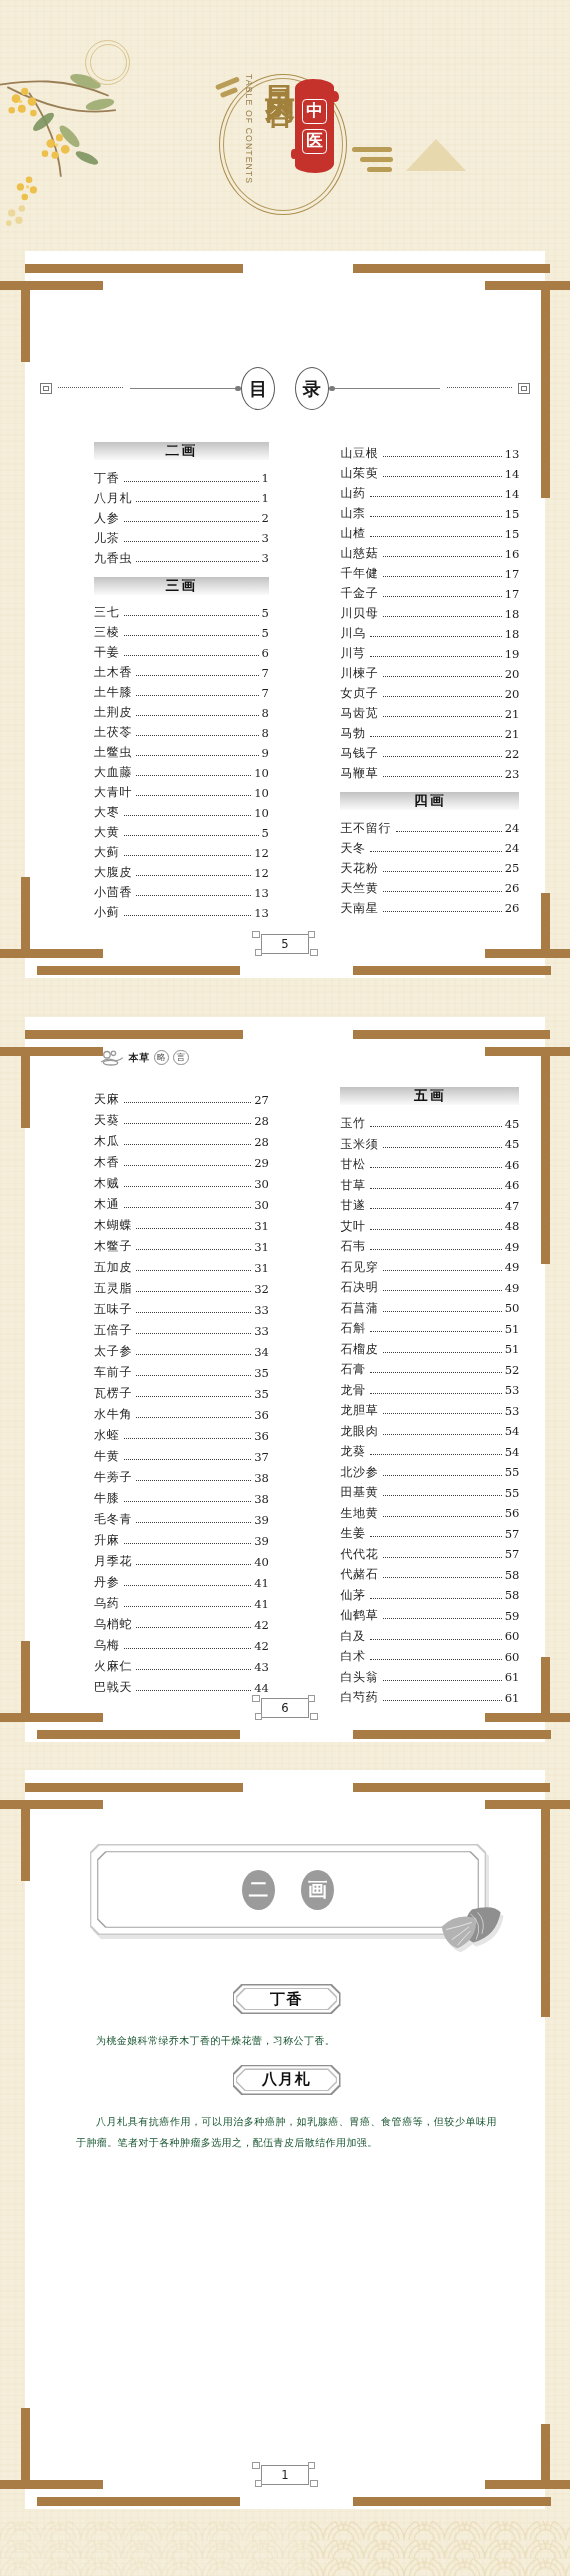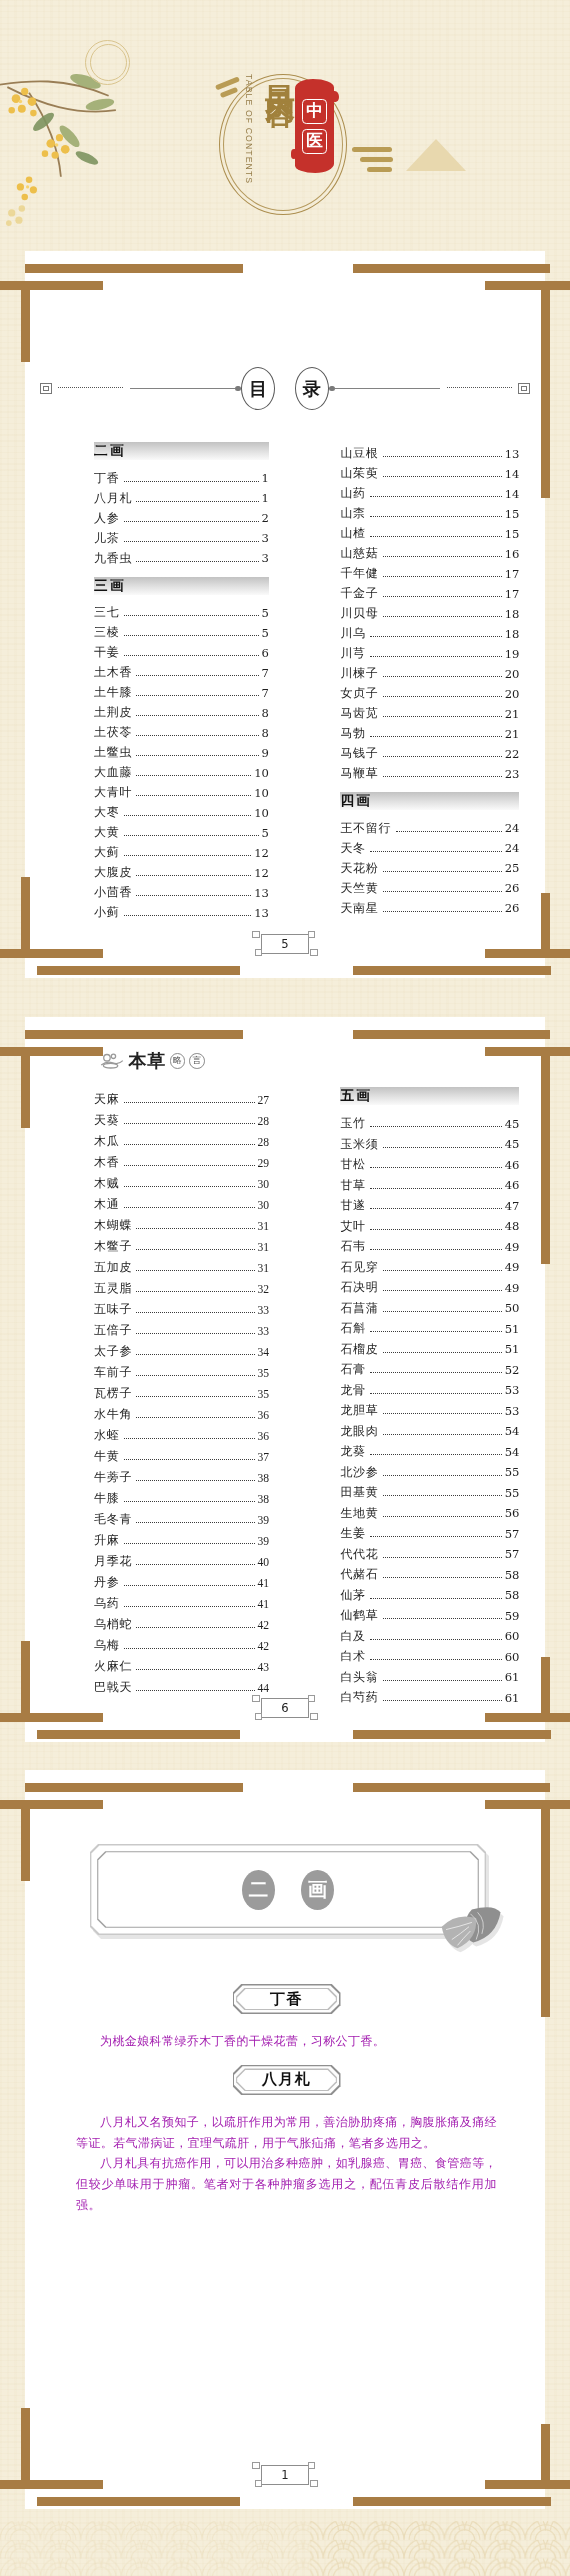--- a/index.html
+++ b/index.html
@@ -55,43 +55,43 @@
   .tline{width:105px;height:1.4px;background:#828282;position:relative;}
   .tline.dr::after{content:"";position:absolute;right:-5.8px;top:-2.2px;width:5.8px;height:5.8px;border-radius:50%;background:#7a7a7a;}
   .tline.dl::after{content:"";position:absolute;left:-5.8px;top:-2.2px;width:5.8px;height:5.8px;border-radius:50%;background:#7a7a7a;}
   .tcirc{width:32px;height:41px;border:1.1px solid #5a5a5a;border-radius:50%;display:flex;align-items:center;justify-content:center;
     font-size:18px;font-weight:bold;color:#1a1a1a;}
   .tcirc+.tcirc{margin-left:13px;}
   
   .toc-cols{position:absolute;left:69px;display:flex;gap:27.4px;}
   .col-l{width:175px;}
   .col-r{width:179px;margin-left:44px;}
-  .toc-section{height:18px;line-height:18px;margin:10px 0 6.5px;font-weight:bold;
+  .toc-section{height:18px;line-height:18px;margin:10px 0 6.5px;text-align:center;font-weight:bold;
     font-size:13.7px;letter-spacing:2.2px;color:#111;
     font-family:Liberation Sans, sans-serif;
     background:linear-gradient(180deg,#c2c2c2 0%,#e2e2e2 55%,#fafafa 100%);}
   .toc-col > .toc-section:first-child{margin-top:0;}
   .toc-row{display:flex;align-items:flex-end;height:20px;font-size:12px;color:var(--c-text,#1f1f1f);}
-  .card-b .col-l .toc-row{height:21px;font-family:Liberation Serif, serif;}
+  .card-b .col-l .toc-row{height:21px;}
   .card-b .col-r .toc-row{height:20.5px;}
   .toc-row .nm{white-space:nowrap;letter-spacing:0.7px;}
   .toc-row .dots{flex:1;height:0;border-bottom:1.4px dotted #3c3c3c;margin:0 2.9px 5px 4.3px;}
   .toc-row .pg{margin-bottom:1.4px;font-size:11.6px;}
   
   .pagenum{position:absolute;left:0;right:0;bottom:24.5px;display:flex;justify-content:center;}
   .pn-wrap{position:relative;display:inline-block;}
   .pn-box{display:inline-block;min-width:43px;height:18px;border:0.9px solid #8d8d8d;background:#fff;
     text-align:center;line-height:18px;font-size:11.6px;color:#222;padding:0 1.4px;
     font-family:"DejaVu Sans","Liberation Sans",sans-serif;}
   .pn-orn{position:absolute;width:5.8px;height:5.8px;border:1.1px solid #9a9a9a;background:#fff;}
   .pn-orn.tl{left:-9.4px;top:-2.9px;} .pn-orn.bl{left:-6.5px;bottom:-2.9px;}
   .pn-orn.tr{right:-6.5px;top:-2.9px;} .pn-orn.br{right:-9.4px;bottom:-2.9px;}
   
   .running-head{position:absolute;top:32px;left:74px;display:flex;align-items:center;gap:3.6px;}
-  .rh-main{font-weight:bold;font-size:18px;letter-spacing:0.7px;color:#222;
+  .rh-main{font-weight:bold;font-size:10px;letter-spacing:0.7px;color:#222;
     font-family:"DejaVu Sans","Liberation Sans",sans-serif;}
   .rc{width:13.7px;height:13.7px;border:0.7px solid #8a8a8a;border-radius:50%;font-size:8.7px;line-height:13.7px;
     text-align:center;color:#555;}
   
   .banner{position:absolute;left:65px;top:74px;width:396px;height:91px;
     filter:drop-shadow(3.6px 4.3px 0 rgba(110,110,110,.18));
     --oct:polygon(8px 0,calc(100% - 8px) 0,100% 8px,100% calc(100% - 8px),calc(100% - 8px) 100%,8px 100%,0 calc(100% - 8px),0 8px);}
   .bn{position:absolute;clip-path:var(--oct);}
   .bn1{inset:0;background:#c9c9c9;}
   .bn2{inset:1.4px;background:#fff;}
@@ -106,22 +106,22 @@
   .article > .badge-wrap:first-child{margin-top:0;}
   .badge{position:relative;width:108px;height:30px;
     --oct:polygon(8.7px 0,calc(100% - 8.7px) 0,100% 8.7px,100% calc(100% - 8.7px),calc(100% - 8.7px) 100%,8.7px 100%,0 calc(100% - 8.7px),0 8.7px);}
   .bl{position:absolute;clip-path:var(--oct);}
   .bl1{inset:0;background:#8f8f8f;}
   .bl2{inset:1.4px;background:#fdfdfd;}
   .bl3{inset:3.6px;background:#bdbdbd;}
   .bl4{inset:4.7px;background:#fff;display:flex;align-items:center;justify-content:center;}
   .badge-label{font-size:15px;font-weight:bold;letter-spacing:1.4px;color:#111;
     font-family:"DejaVu Sans","Liberation Sans",sans-serif;}
-  .para{margin:0;text-align:justify;text-indent:2em;font-size:12px;line-height:20.6px;
-    letter-spacing:0.4px;color:#a21caf;}
+  .para{margin:0;text-align:justify;text-indent:2em;font-size:10px;line-height:20.6px;
+    letter-spacing:0.4px;color:#14532d;}
   
   .waves{position:absolute;left:0;top:2521px;opacity:.65;}
 </style>
 </head>
 <body>
 
 <div class="canvas">
 
   <div class="hdr">
     <svg width="116" height="217" style="position:absolute;left:0;top:35px;" viewBox="0 0 160 300">
@@ -836,21 +836,20 @@
         <div class="badge-wrap">
           <div class="badge">
             <div class="bl bl1"></div>
             <div class="bl bl2"></div>
             <div class="bl bl3"></div>
             <div class="bl bl4">
               <span class="badge-label">八月札</span>
             </div>
           </div>
         </div>
-        <p class="para">八月札又名预知子，以疏肝作用为常用，善治胁肋疼痛，胸腹胀痛及痛经等证。若气滞病证，宜理气疏肝，用于气胀疝痛，笔者多选用之。</p>
         <p class="para">八月札具有抗癌作用，可以用治多种癌肿，如乳腺癌、胃癌、食管癌等，但较少单味用于肿瘤。笔者对于各种肿瘤多选用之，配伍青皮后散结作用加强。</p>
       </div>
 
     <div class="pagenum">
       <span class="pn-wrap">
         <span class="pn-orn tl"></span>
         <span class="pn-orn bl"></span>
         <span class="pn-box">1</span>
         <span class="pn-orn tr"></span>
         <span class="pn-orn br"></span>

